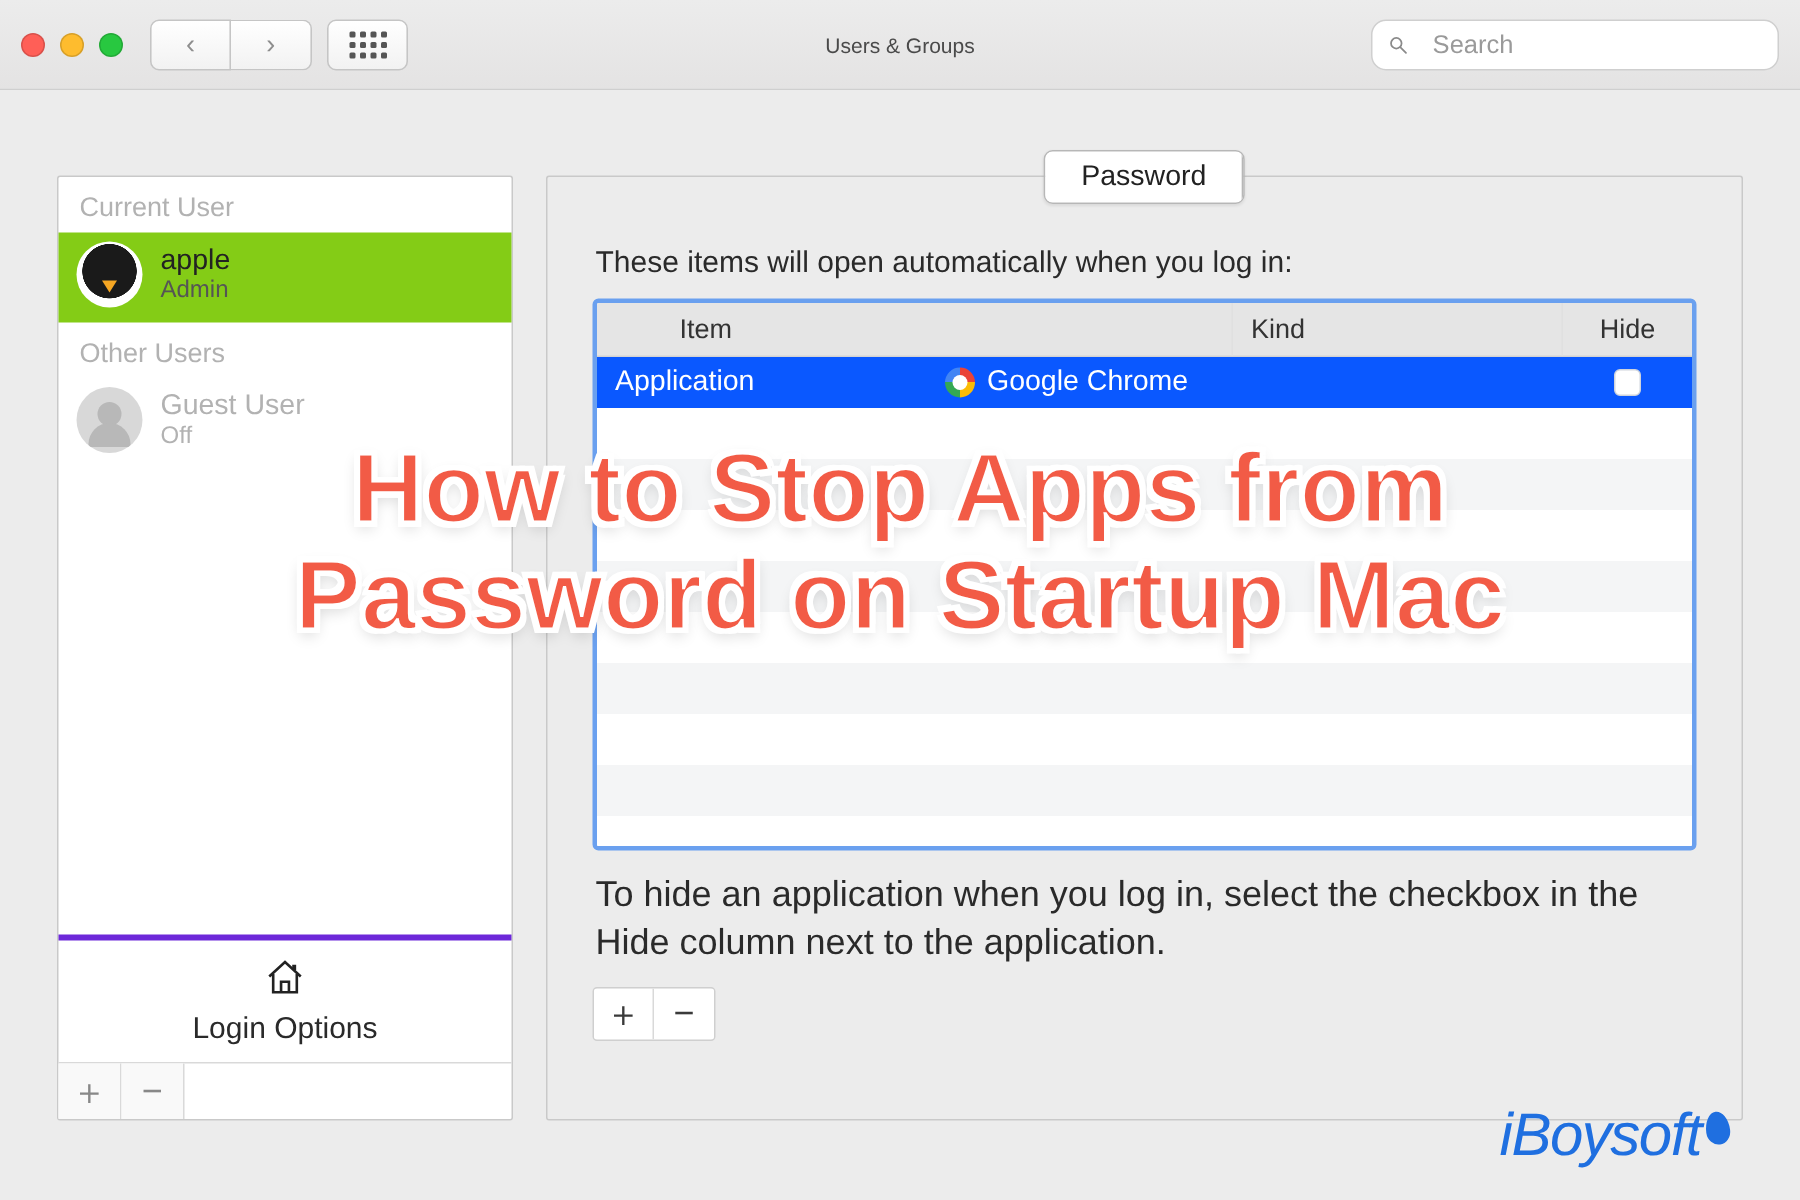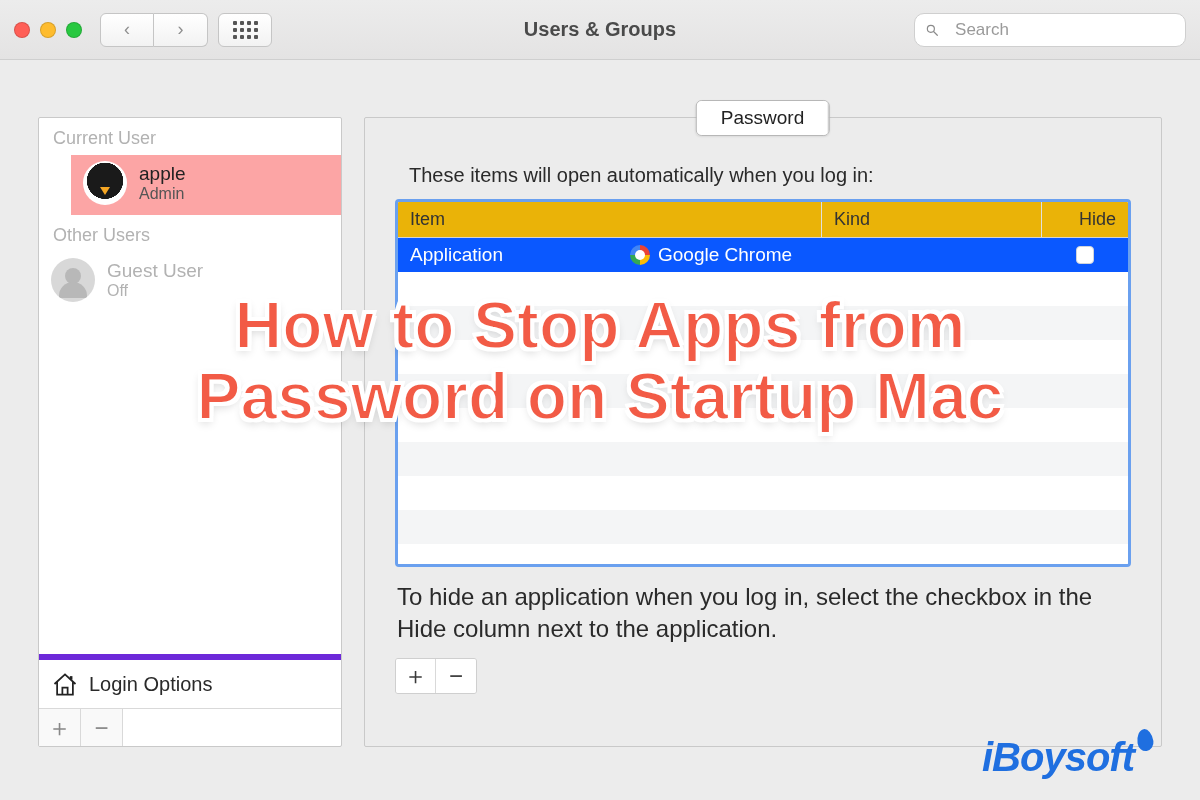--- a/index.html
+++ b/index.html
@@ -41,21 +41,21 @@
     width: 54px; height: 34px;
     background: linear-gradient(#ffffff,#f2f2f2);
     border: 1px solid #c5c5c5;
     border-radius: 6px;
     display: flex; align-items: center; justify-content: center;
   }
   .grid-icon { display: grid; grid-template-columns: repeat(4,4px); grid-template-rows: repeat(3,4px); gap: 3px; }
   .grid-icon span { background:#555; width:4px; height:4px; border-radius:1px; }
   .title-center {
     position: absolute; left: 50%; transform: translateX(-50%);
-    font-size: 20px; color: #4a4a4a; font-weight: 700;
+    font-size: 14px; color: #4a4a4a; font-weight: 400;
   }
   .searchbox {
     margin-left: auto;
     width: 272px; height: 34px;
     background: #fff; border:1px solid #cfcfcf; border-radius: 10px;
     display: flex; align-items: center; padding: 0 10px; gap:16px;
   }
   .searchbox svg { width:16px; height:16px; color:#8a8a8a; }
   .searchbox input {
     border:none; outline:none; font-size:17px; background:transparent;
@@ -81,21 +81,21 @@
     height: 630px;
   }
   .sidebar-section-label {
     font-size:18px; color:#b2b2b2; font-weight:400;
     padding: 10px 14px 6px 14px;
   }
   .user-row {
     display:flex; align-items:center; gap:12px;
     padding: 6px 12px 10px 12px;
   }
-  .user-row.selected { background:#fca5a5;margin-left:32px; }
+  .user-row.selected { background:#84cc16; }
   .avatar {
     width:44px; height:44px; border-radius:50%;
     background:#d8d8d8; position:relative; overflow:hidden;
     flex-shrink:0;
   }
   .avatar.penguin { background: radial-gradient(circle at 50% 45%, #1a1a1a 0 55%, #fff 56% 100%); }
   .avatar.penguin::before {
     content:""; position:absolute; top:26px; left:50%; transform:translateX(-50%);
     width:0; height:0;
     border-left:5px solid transparent; border-right:5px solid transparent;
@@ -109,24 +109,24 @@
     content:""; position:absolute; bottom:4px; left:50%; transform:translateX(-50%);
     width:28px; height:16px; border-radius:14px 14px 0 0; background:#b8b8b8;
   }
   .user-text .name { font-size:19px; color:#222; line-height:1; }
   .user-text .role { font-size:16px; color:#555; margin-top:2px; }
   .user-row.dimmed .name { color:#b2b2b2; }
   .user-row.dimmed .role { color:#b2b2b2; }
 
   .sidebar-spacer { flex:1; }
   .login-options {
-    border-top:6px solid #6d28d9;
+    border-top:4px solid #6d28d9;
     padding:10px 12px;
     display:flex; align-items:center; gap:10px;
-    font-size:20px; color:#2a2a2a;
+    font-size:20px; color:#2a2a2a;flex-direction:column;
   }
   .house-icon { width:28px; height:28px; stroke:#222; fill:none; stroke-width:2; }
   .sidebar-footer {
     border-top:1px solid #d9d9d9;
     display:flex; height:38px;
   }
   .pm-btn {
     width:42px; display:flex; align-items:center; justify-content:center;
     font-size:24px; color:#888; border-right:1px solid #d9d9d9;
     background:#f9f9f9;
@@ -147,35 +147,35 @@
     box-shadow: 0 1px 2px rgba(0,0,0,0.08);
     flex-direction: column;
   }
   .tab {
     padding: 6px 24px; font-size:19px; background:#fff; color:#222;
     cursor:pointer;
   }
   .tab.active { background:#1879ff; color:#fff; }
   .tab:first-child { border-right:1px solid #b7b7b7; }
 
-  .hint1 { font-size:20px; color:#2a2a2a; margin: 18px 0 12px 14px; }
+  .hint1 { font-size:20px; color:#2a2a2a; margin: 18px 0 12px 2px; }
   .table-wrap {
     border:3px solid #6aa0ef; border-radius:4px;
     background:#fff;
     height:368px;
     overflow:hidden;
   }
   .thead {
     display:flex; font-size:18px; color:#333;
-    border-bottom:1px solid #d3d3d3; background:#eab308;
+    border-bottom:1px solid #d3d3d3; background:#e5e5e5;padding-left:43px;
   }
   .th { padding:7px 12px; }
   .col-item { flex: 1 1 auto; border-right:1px solid #e0e0e0;}
   .col-kind { width:220px; border-right:1px solid #e0e0e0;}
-  .col-hide { width:86px; text-align:right; }
+  .col-hide { width:86px; text-align:center; }
   .trow {
     display:flex; align-items:center; height:34px;
     font-size:19px;
   }
   .trow.selected { background:#0a58ff; color:#fff; }
   .trow .td { padding:0 12px; display:flex; align-items:center; gap:8px; height:100%; }
   .trow .col-item { flex:1; border:none;}
   .trow .col-kind { width:220px; border:none;}
   .trow .col-hide { width:86px; justify-content:center; border:none;}
   .app-icon {
@@ -207,24 +207,24 @@
     color:#f25b46;
     -webkit-text-stroke: 2px #fff;
     text-shadow:
       -3px -3px 0 #fff, 3px -3px 0 #fff, -3px 3px 0 #fff, 3px 3px 0 #fff,
       0 4px 10px rgba(0,0,0,0.18);
     z-index: 50;
     pointer-events:none;
   }
   .brand {
     position:absolute; right:46px; bottom:20px;
-    font-size:40px; font-weight:700; font-style:italic;
+    font-size:40px; font-weight:400; font-style:italic;
     color:#1f6fe0; letter-spacing:-1px;
     z-index:40;
-    display:flex; align-items:flex-start; gap:4px;
+    display:flex; align-items:center; gap:4px;
   }
   .brand .drop {
     width:16px; height:22px; background:#1f6fe0;
     border-radius: 50% 50% 50% 50% / 60% 60% 40% 40%;
     transform: rotate(-8deg) translateY(-6px);
   }
 </style>
 </head>
 <body>
 

